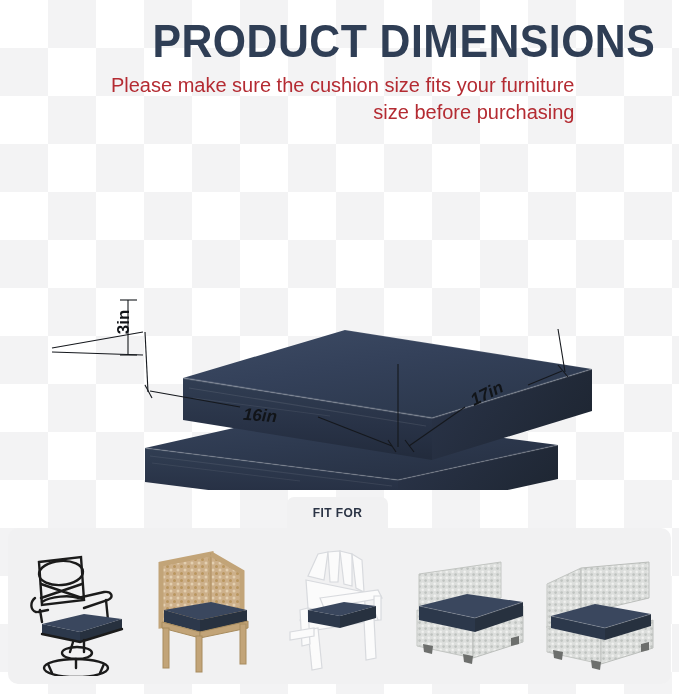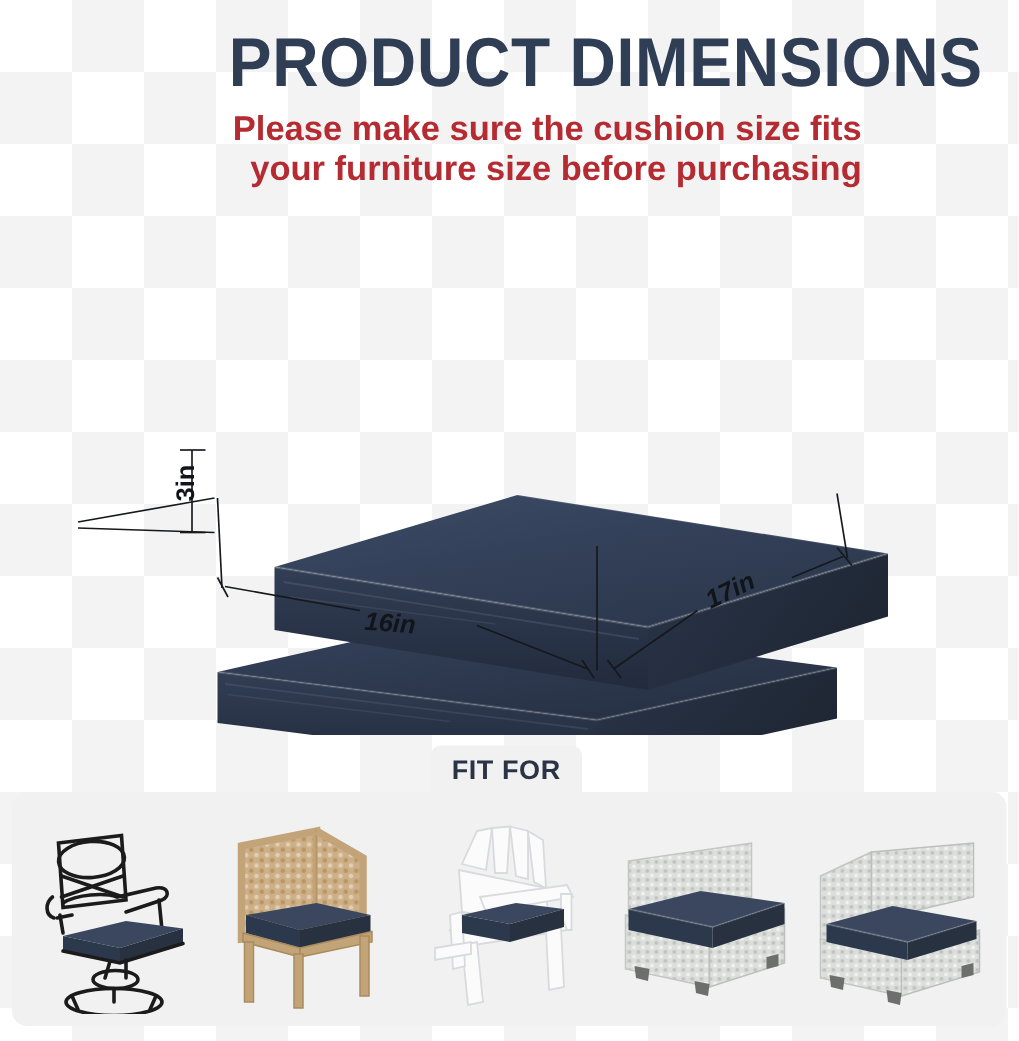--- a/index.html
+++ b/index.html
@@ -38,23 +38,23 @@
     font-weight: bold;
     letter-spacing: 0.5px;
     color: #2f3e55;
     transform: scaleX(0.93);
     transform-origin: center;
     white-space: nowrap;
   }
   .subtitle {
     margin: 6px auto 0 auto;
     width: 470px;
-    font-size: 23px;
+    font-size: 20px;
     line-height: 27px;
-    font-weight: bold;
+    font-weight: normal;
     color: #b42b32;
   }
 
   
   .hero {
     position: absolute;
     left: 0; top: 150px;
     width: 679px; height: 340px;
   }
 
@@ -79,21 +79,21 @@
     position: absolute;
     left: 287px; top: 497px;
     width: 101px; height: 34px;
     background: #f1f1f2;
     border-radius: 7px 7px 0 0;
     text-align: center;
   }
   .fitfor-tab span {
     display: block;
     line-height: 32px;
-    font-size: 18px;
+    font-size: 12px;
     font-weight: bold;
     color: #2b3445;
     letter-spacing: 0.4px;
   }
   .fit-panel {
     position: absolute;
     left: 8px; top: 528px;
     width: 663px; height: 156px;
     background: #f1f1f2;
     border-radius: 10px;

